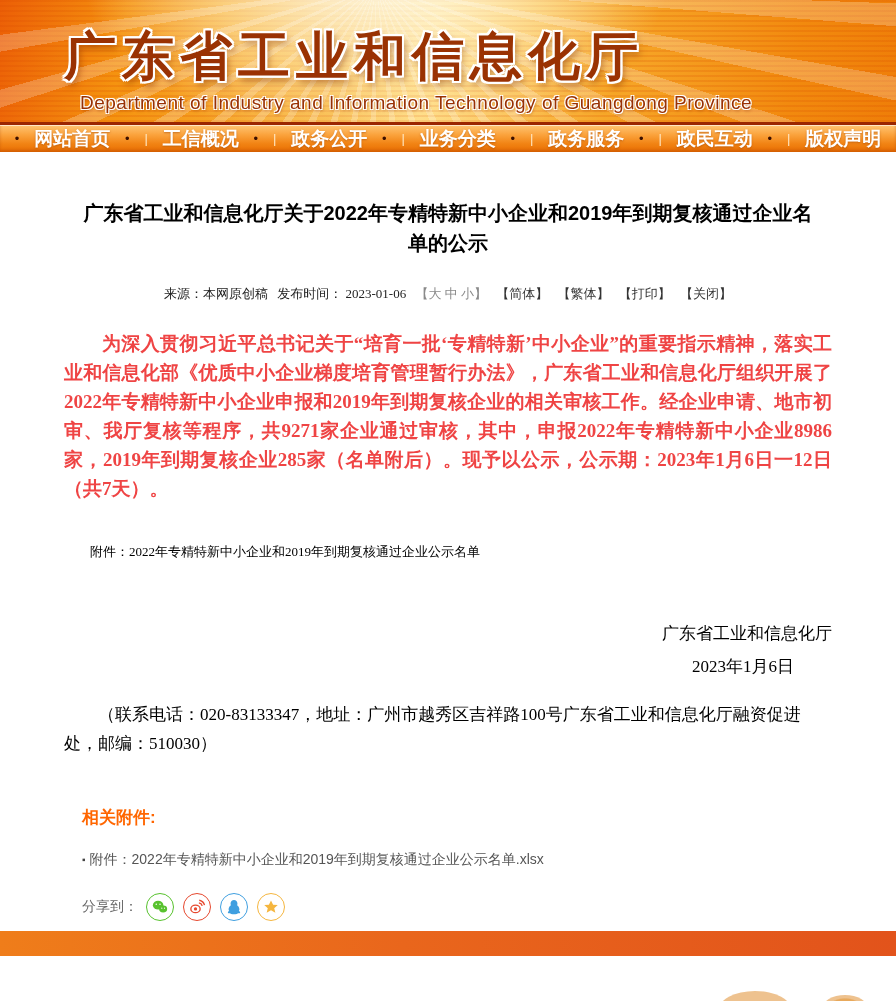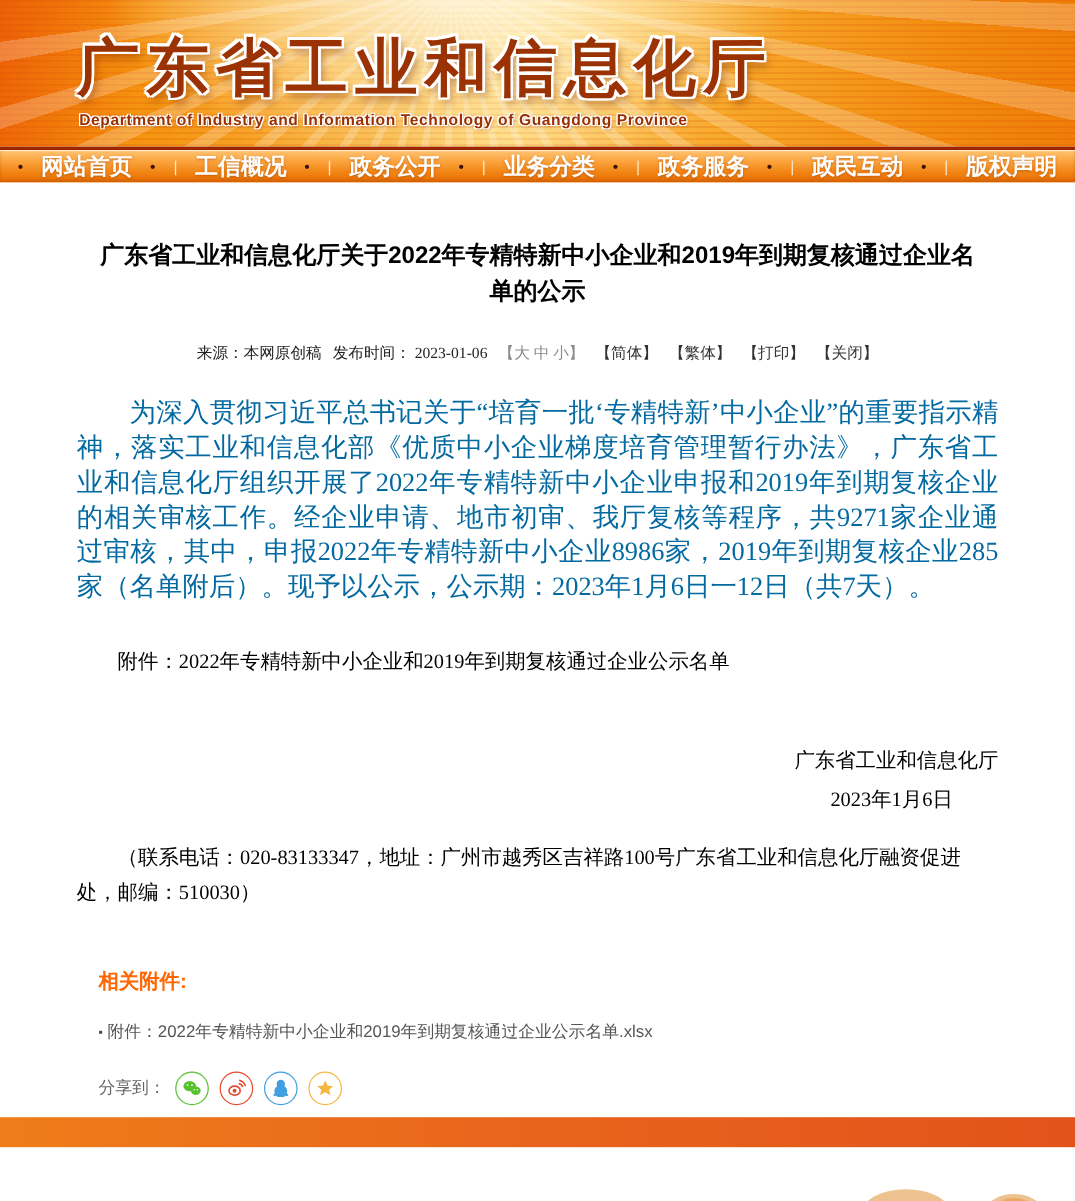--- a/index.html
+++ b/index.html
@@ -22,22 +22,22 @@
   .banner-title {
     position:absolute; left:64px; top:22px;
     font-size:52px; font-weight:bold; letter-spacing:6px;
     color:#9a3203;
     text-shadow:
       -2px -2px 0 #fff, 2px -2px 0 #fff, -2px 2px 0 #fff, 2px 2px 0 #fff,
       0 -2px 0 #fff, 0 2px 0 #fff, -2px 0 0 #fff, 2px 0 0 #fff,
       3px 5px 7px rgba(130,45,0,.55);
   }
   .banner-subtitle {
-    position:absolute; left:66px; top:92px;
-    font-size:13px; font-weight:bold; letter-spacing:.5px;
+    position:absolute; left:80px; top:92px;
+    font-size:19px; font-weight:normal; letter-spacing:.5px;
     color:#993103;
     text-shadow:
       -1px -1px 0 #fff, 1px -1px 0 #fff, -1px 1px 0 #fff, 1px 1px 0 #fff,
       1px 2px 3px rgba(130,45,0,.45);
   }
 
   
   .nav {
     height:30px; display:flex; align-items:center; justify-content:space-evenly;
     background:linear-gradient(180deg, #ffc574 0%, #fba43e 35%, #f18313 70%, #e96f03 100%);
@@ -60,27 +60,28 @@
   }
   .meta {
     margin-top:27px; text-align:center; font-size:13px; color:#222;
     font-family:"Liberation Serif","DejaVu Serif",serif;
   }
   .meta span { margin:0 3px; }
   .meta .gray { color:#8a8a8a; }
   .meta .btn { color:#333; cursor:pointer;text-align:right; }
 
   .para {
-    margin-top:26px; font-size:22px; line-height:29px; color:#0369a1;
+    margin-top:26px; font-size:19px; line-height:29px; color:#ef4444;
     text-indent:2em; text-align:justify;
     font-family:"Liberation Serif","DejaVu Serif",serif;
+    font-weight:bold;
   }
   .para + .para { margin-top:14px; }
   .attachment-line {
-    margin-top:34px; font-size:17px; line-height:29px; color:#000; text-indent:2em;
+    margin-top:34px; font-size:13px; line-height:29px; color:#000; text-indent:2em;
     font-family:"Liberation Serif","DejaVu Serif",serif;
   }
   .signature {
     margin-top:56px; text-align:right; font-size:17px; color:#000;
     font-family:"Liberation Serif","DejaVu Serif",serif;
   }
   .sign-date {
     margin-top:10px; text-align:right; padding-right:38px; font-size:17px; color:#000;
     font-family:"Liberation Serif","DejaVu Serif",serif;
   }

